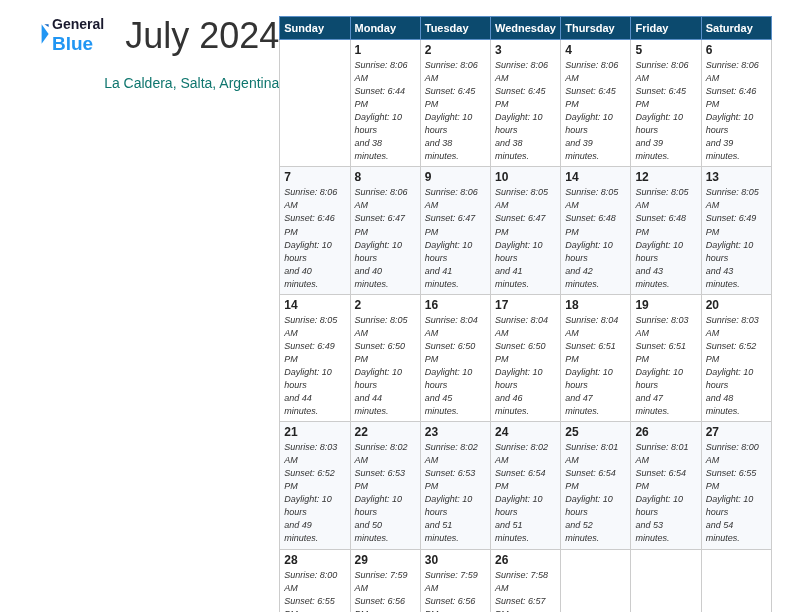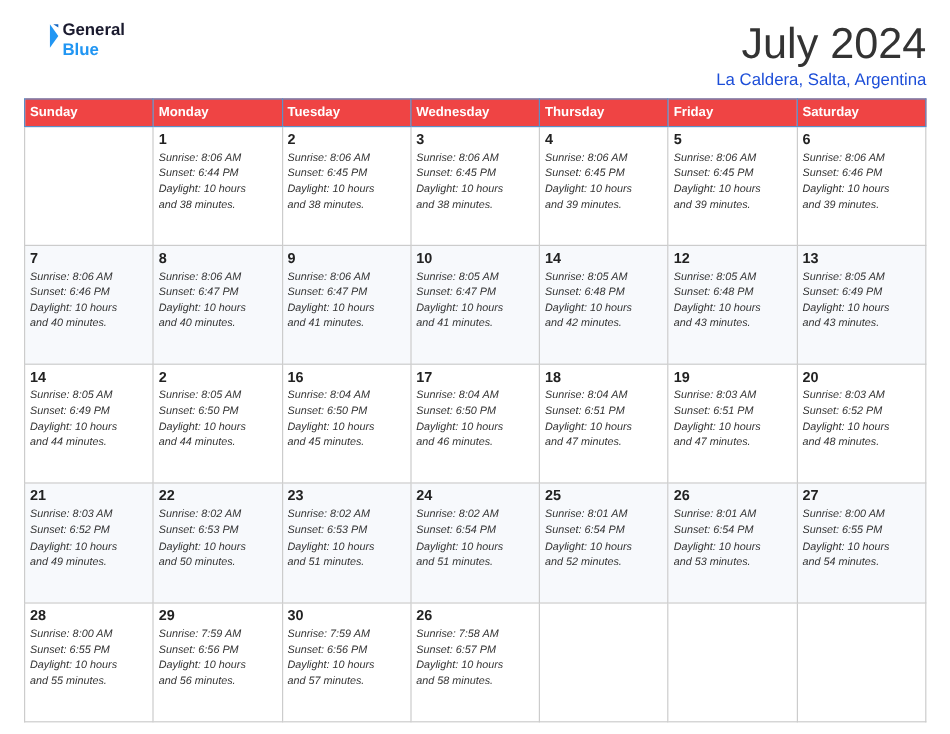--- a/index.html
+++ b/index.html
@@ -8,21 +8,21 @@
       background: #fff;
       width: 792px;
       height: 612px;
       overflow: hidden;
     }
     .page {
       width: 792px;
       height: 612px;
       padding: 16px 20px 10px 20px;
       display: flex;
-      flex-direction: column;
+      flex-direction: row;
     }
     .header {
       display: flex;
       justify-content: space-between;
       align-items: flex-start;
       margin-bottom: 8px;
     }
     .logo {
       display: flex;
       align-items: center;
@@ -36,30 +36,30 @@
       text-align: right;
     }
     .month-year {
       font-size: 36px;
       font-weight: normal;
       color: #333;
       line-height: 1.1;
     }
     .location {
       font-size: 14px;
-      color: #1d4ed8;
-      margin-top: 2px;
+      color: #0f766e;
+      margin-top: 19px;
     }
     .calendar {
       width: 100%;
       border-collapse: collapse;
       flex: 1;
     }
     .calendar thead tr th {
-      background-color: #ef4444;
+      background-color: #0c4a6e;
       color: #fff;
       font-size: 11px;
       font-weight: bold;
       padding: 5px 4px;
       text-align: left;
       border: 1px solid #5a8fc8;
     }
     .calendar tbody tr td {
       border: 1px solid #ccc;
       vertical-align: top;
@@ -101,21 +101,21 @@
       <div>
         <svg class="logo-icon" viewBox="0 0 40 40">
           <polygon points="28,6 38,20 28,34" fill="#2196F3"></polygon>
           <polygon points="32,6 38,10 38,6" fill="#1565C0"></polygon>
         </svg>
       </div>
       <div style="margin-left:2px;">
         <div style="font-size:14px;font-weight:bold;color:#1a1a2e;line-height:1.2;">
           <span style="color:#1a1a2e;">General</span>
         </div>
-        <div style="font-size:14px;font-weight:bold;color:#2196F3;line-height:1.2;">Blue</div>
+        <div style="font-size:19px;font-weight:bold;color:#2196F3;line-height:1.2;">Blue</div>
       </div>
     </div>
     <div class="title-block">
       <div class="month-year">July 2024</div>
       <div class="location">La Caldera, Salta, Argentina</div>
     </div>
   </div>
 
   <table class="calendar">
     <thead>

